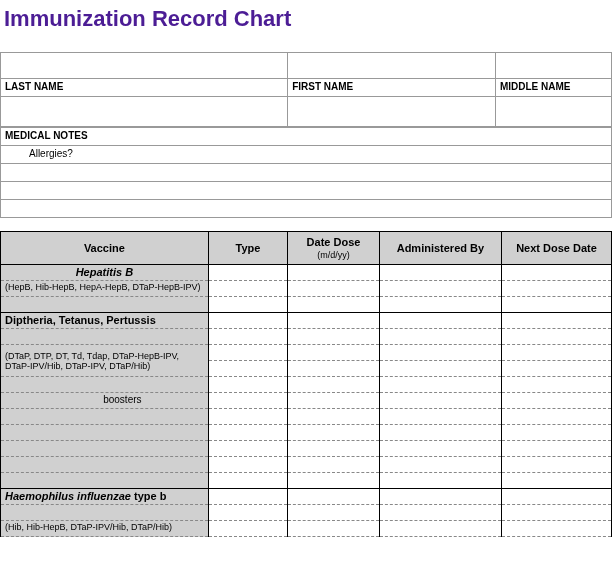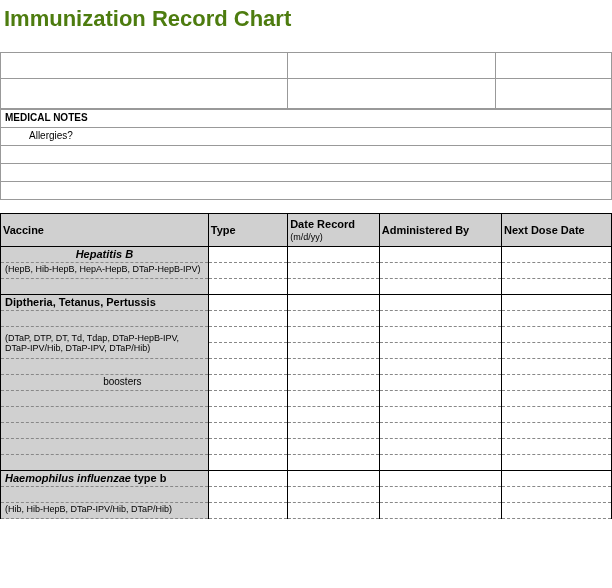--- a/index.html
+++ b/index.html
@@ -3,21 +3,21 @@
 <meta charset="utf-8">
 <style>
   * { box-sizing: border-box; margin: 0; padding: 0; }
   body {
     font-family: Arial, Helvetica, sans-serif;
     font-size: 11px;
     background: #fff;
     width: 612px;
   }
   .title {
-    color: #4d7c0f;
+    color: #4c1d95;
     font-size: 22px;
     font-weight: bold;
     padding: 6px 4px 6px 4px;
   }
   table {
     border-collapse: collapse;
     width: 100%;
     table-layout: fixed;
   }
   td, th {
@@ -35,21 +35,21 @@
   }
   .name-fill td { height: 30px; }
   .notes-header td {
     font-weight: bold;
     font-size: 10px;
   }
   .notes-item td { font-size: 10px; padding-left: 28px; }
   .vac-table th {
     background: #d0d0d0;
     font-weight: bold;
-    text-align: left;
+    text-align: center;
     font-size: 11px;
     padding: 4px 2px;
     border: 1px solid #000;
     vertical-align: middle;
   }
   .vac-table td {
     border: 1px solid #000;
   }
   .vac-table .vcell {
     background: #d0d0d0;
@@ -102,20 +102,25 @@
       <col style="width:19%">
   </colgroup>
   <tbody>
       <tr class="spacer">
         <td colspan="3"></td>
       </tr>
   <tr class="identity-row">
     <td></td>
     <td></td>
     <td></td>
+  </tr>
+  <tr class="name-header">
+    <td>LAST NAME</td>
+    <td>FIRST NAME</td>
+    <td>MIDDLE NAME</td>
   </tr>
   <tr class="name-fill">
     <td></td>
     <td></td>
     <td></td>
   </tr>
 </tbody>
   </table>
 
 <table>
@@ -147,21 +152,21 @@
     <col style="width:13%">
     <col style="width:15%">
     <col style="width:20%">
     <col style="width:18%">
   </colgroup>
   <tbody>
       <tr>
     <th>Vaccine</th>
     <th>Type</th>
     <th>
-      <span>Date Record</span><br>
+      <span>Date Dose</span><br>
       <span class="sub-hint">(m/d/yy)</span>
     </th>
     <th>Administered By</th>
     <th>Next Dose Date</th>
   </tr>
 
   <tr class="group-top">
     <td class="vcell vname">Hepatitis B</td>
     <td class="dcell"></td>
     <td class="dcell"></td>

